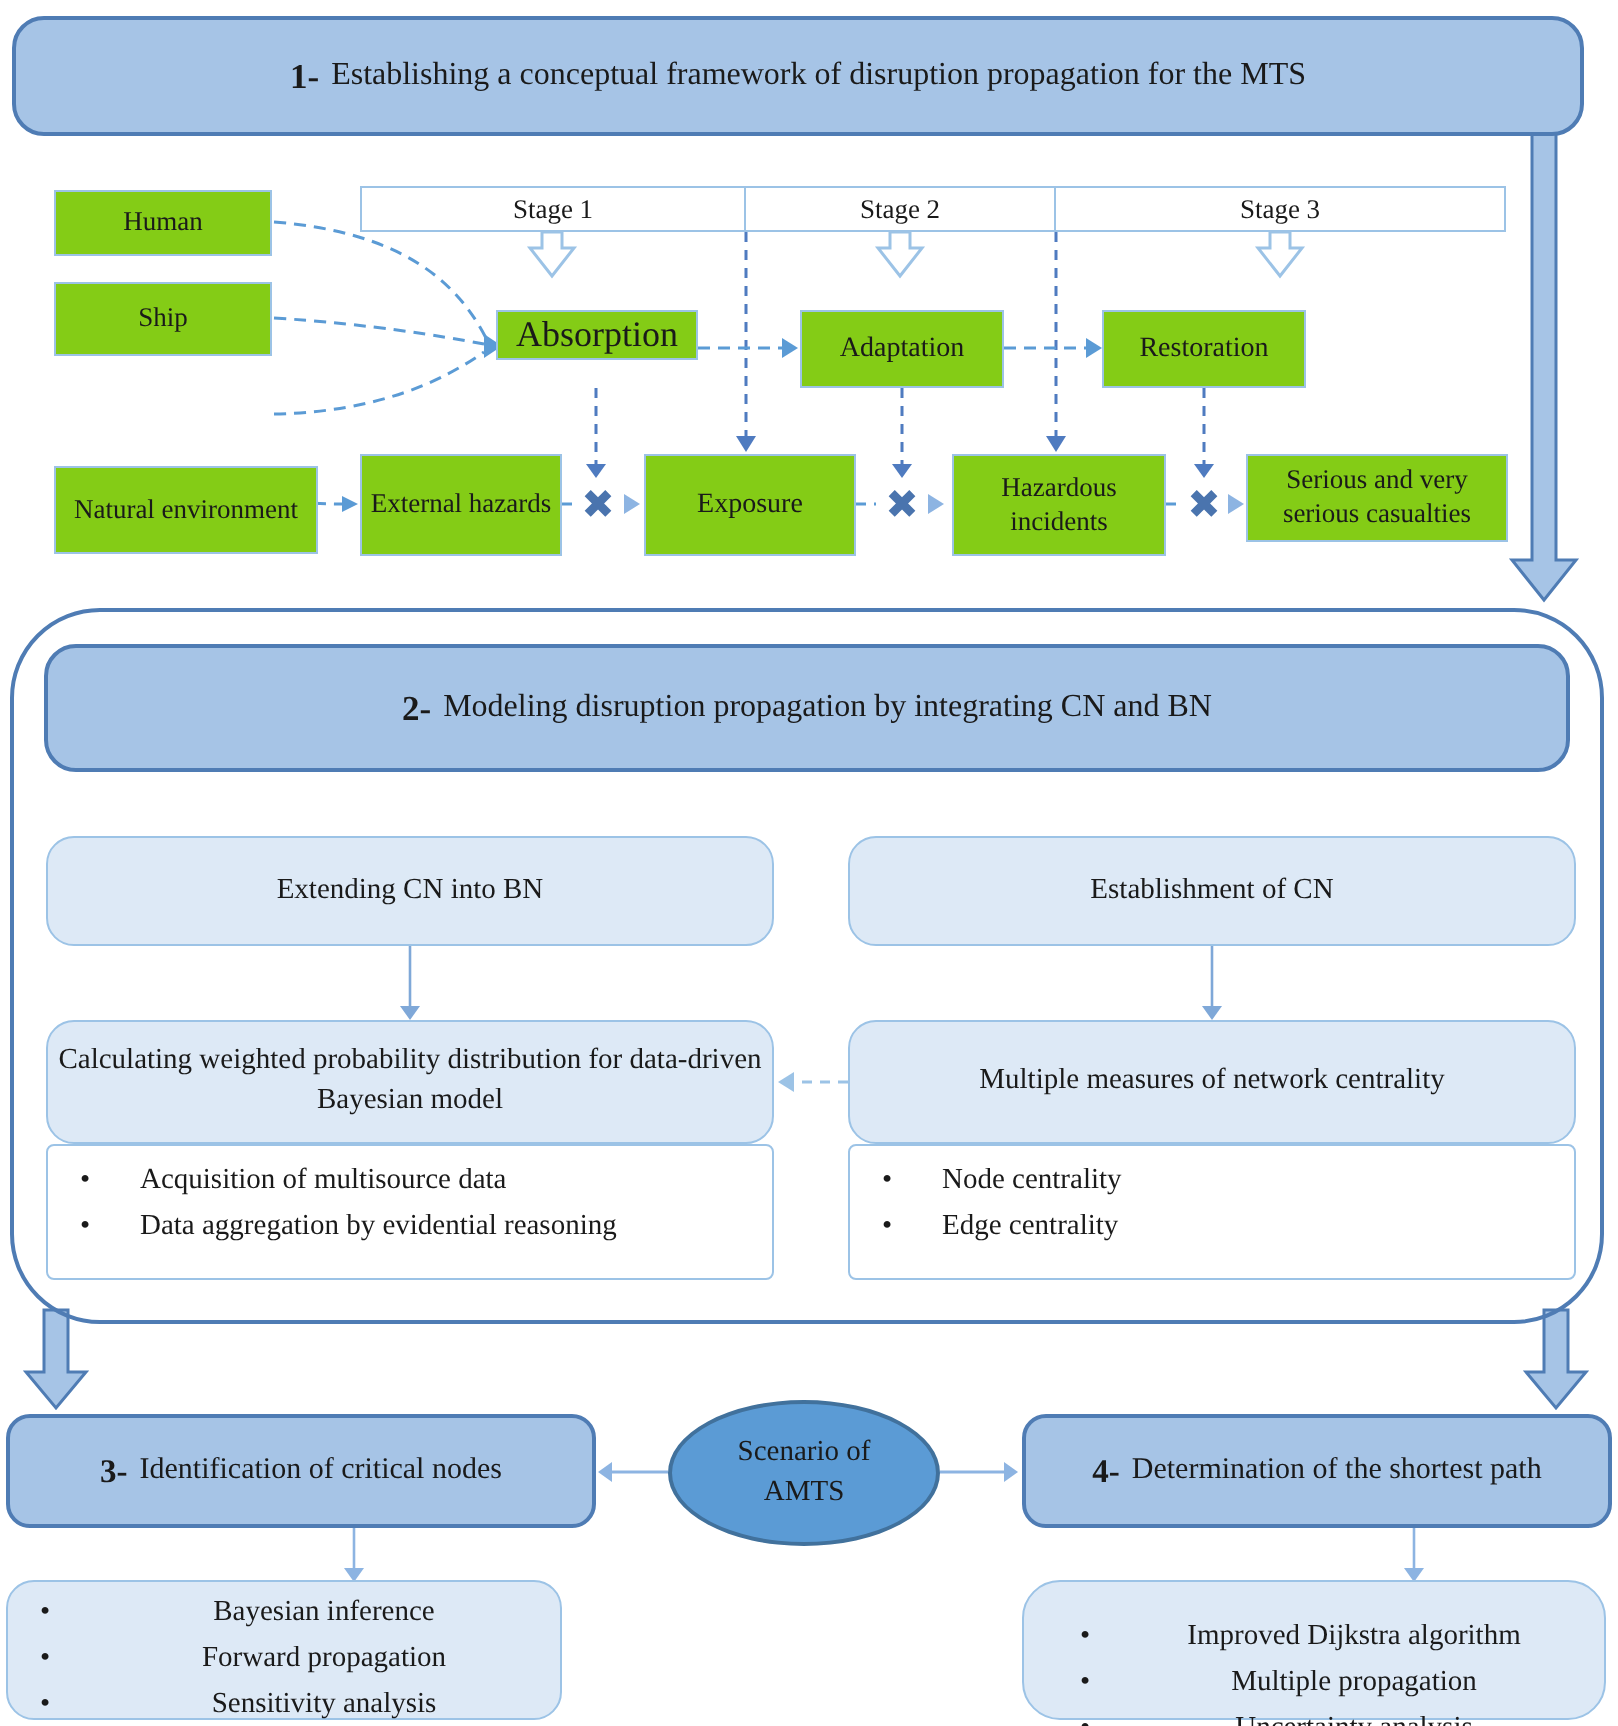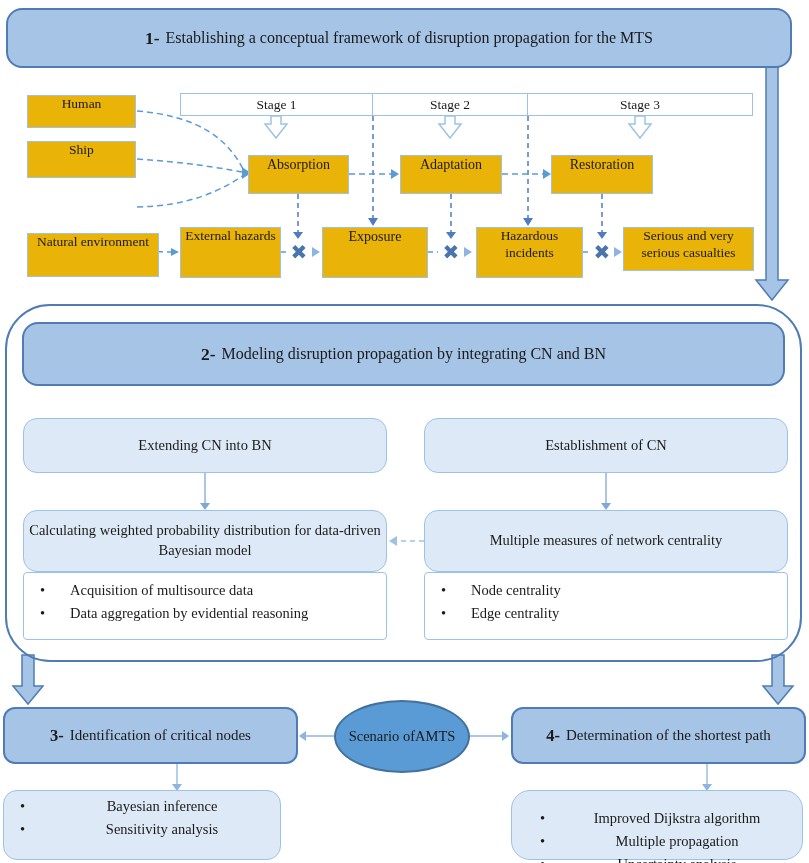--- a/index.html
+++ b/index.html
@@ -6,21 +6,21 @@
   .canvas{position:relative;width:809px;height:863px;background:#fff;
           font-family:"Liberation Serif","DejaVu Serif",serif;color:#1a1a1a;overflow:hidden;}
   .abs{position:absolute;box-sizing:border-box;}
   svg.overlay{position:absolute;left:0;top:0;z-index:0;}
   
   .banner{background:#a6c4e6;border:2px solid #4f7cb4;border-radius:16px;
           display:flex;align-items:center;justify-content:center;text-align:center;
           font-size:16px;z-index:1;}
   .banner .num{font-weight:bold;font-size:17.5px;margin-right:6px;}
   
-  .wbox{background:#eab308;border:1.5px solid #9cc3e6;display:flex;align-items:flex-start;
+  .wbox{background:#84cc16;border:1.5px solid #9cc3e6;display:flex;align-items:center;
         justify-content:center;text-align:center;font-size:13.5px;line-height:1.25;z-index:1;}
   .cell{background:#fff;border:1px solid #9cc3e6;display:flex;align-items:center;
         justify-content:center;font-size:13.5px;z-index:1;}
   
   .soft{background:#dde9f6;border:1.5px solid #9cc3e6;border-radius:14px;display:flex;
         align-items:center;justify-content:center;text-align:center;font-size:14.5px;
         line-height:1.35;z-index:1;padding:0 2px;}
   .softwhite{background:#fff;border:1.5px solid #9cc3e6;border-radius:4px;z-index:1;}
   
   .hdr{background:#a6c4e6;border:2px solid #4f7cb4;border-radius:12px;display:flex;
@@ -29,21 +29,21 @@
   
   ul.blist{list-style:none;margin:0;padding:6px 6px 0 0;}
   ul.blist li{position:relative;padding-left:46px;font-size:14.5px;line-height:1.6;}
   ul.blist li::before{content:"\2022";position:absolute;left:16px;}
   
   .frame{border:2px solid #4f7cb4;border-radius:45px;background:transparent;z-index:0;}
   
   .xmark{position:absolute;z-index:2;width:26px;text-align:center;
          font-family:"DejaVu Sans",sans-serif;font-weight:bold;font-size:20px;color:#4a74ae;}
   .ellipse{background:#5b9bd5;border:2px solid #41719c;border-radius:50%;display:flex;
-           flex-direction:row;align-items:center;justify-content:center;text-align:center;
+           flex-direction:column;align-items:center;justify-content:center;text-align:center;
            font-size:14.5px;line-height:1.35;z-index:2;}
 </style>
 </head>
 <body>
 
 <div class="canvas">
 
   <svg class="overlay" width="809" height="863" viewBox="0 0 809 863">
 
     <polygon points="766,66 778,66 778,280 788,280 772,300 756,280 766,280" fill="#a6c4e6" stroke="#4f7cb4" stroke-width="1.5"></polygon>
@@ -123,21 +123,21 @@
   <div class="abs wbox" style="left:27px;top:95px;width:109px;height:33px;">
       <span>Human</span>
     </div>
   <div class="abs wbox" style="left:27px;top:141px;width:109px;height:37px;">
       <span>Ship</span>
     </div>
   <div class="abs wbox" style="left:27px;top:233px;width:132px;height:44px;">
       <span>Natural environment</span>
     </div>
 
-  <div class="abs wbox" style="left:248px;top:155px;width:101px;height:39px;font-size:14px;">
+  <div class="abs wbox" style="left:248px;top:155px;width:101px;height:25px;font-size:18px;">
       <span>Absorption</span>
     </div>
   <div class="abs wbox" style="left:400px;top:155px;width:102px;height:39px;font-size:14px;">
       <span>Adaptation</span>
     </div>
   <div class="abs wbox" style="left:551px;top:155px;width:102px;height:39px;font-size:14px;">
       <span>Restoration</span>
     </div>
 
   <div class="abs wbox" style="left:180px;top:227px;width:101px;height:51px;">
@@ -202,20 +202,21 @@
   </div>
 
   <div class="abs hdr" style="left:511px;top:707px;width:295px;height:57px;">
     <span class="num">4-</span>
     <span>Determination of the shortest path</span>
   </div>
 
   <div class="abs soft" style="left:3px;top:790px;width:278px;height:70px;padding:0;display:block;">
     <ul class="blist" style="padding-top:4px;">
       <li>Bayesian inference</li>
+      <li>Forward propagation</li>
       <li>Sensitivity analysis</li>
     </ul>
   </div>
   <div class="abs soft" style="left:511px;top:790px;width:292px;height:70px;padding:12px;display:block;border-radius:19px;">
     <ul class="blist" style="padding-top:4px;">
       <li>Improved Dijkstra algorithm</li>
       <li>Multiple propagation</li>
       <li>Uncertainty analysis</li>
     </ul>
   </div>

